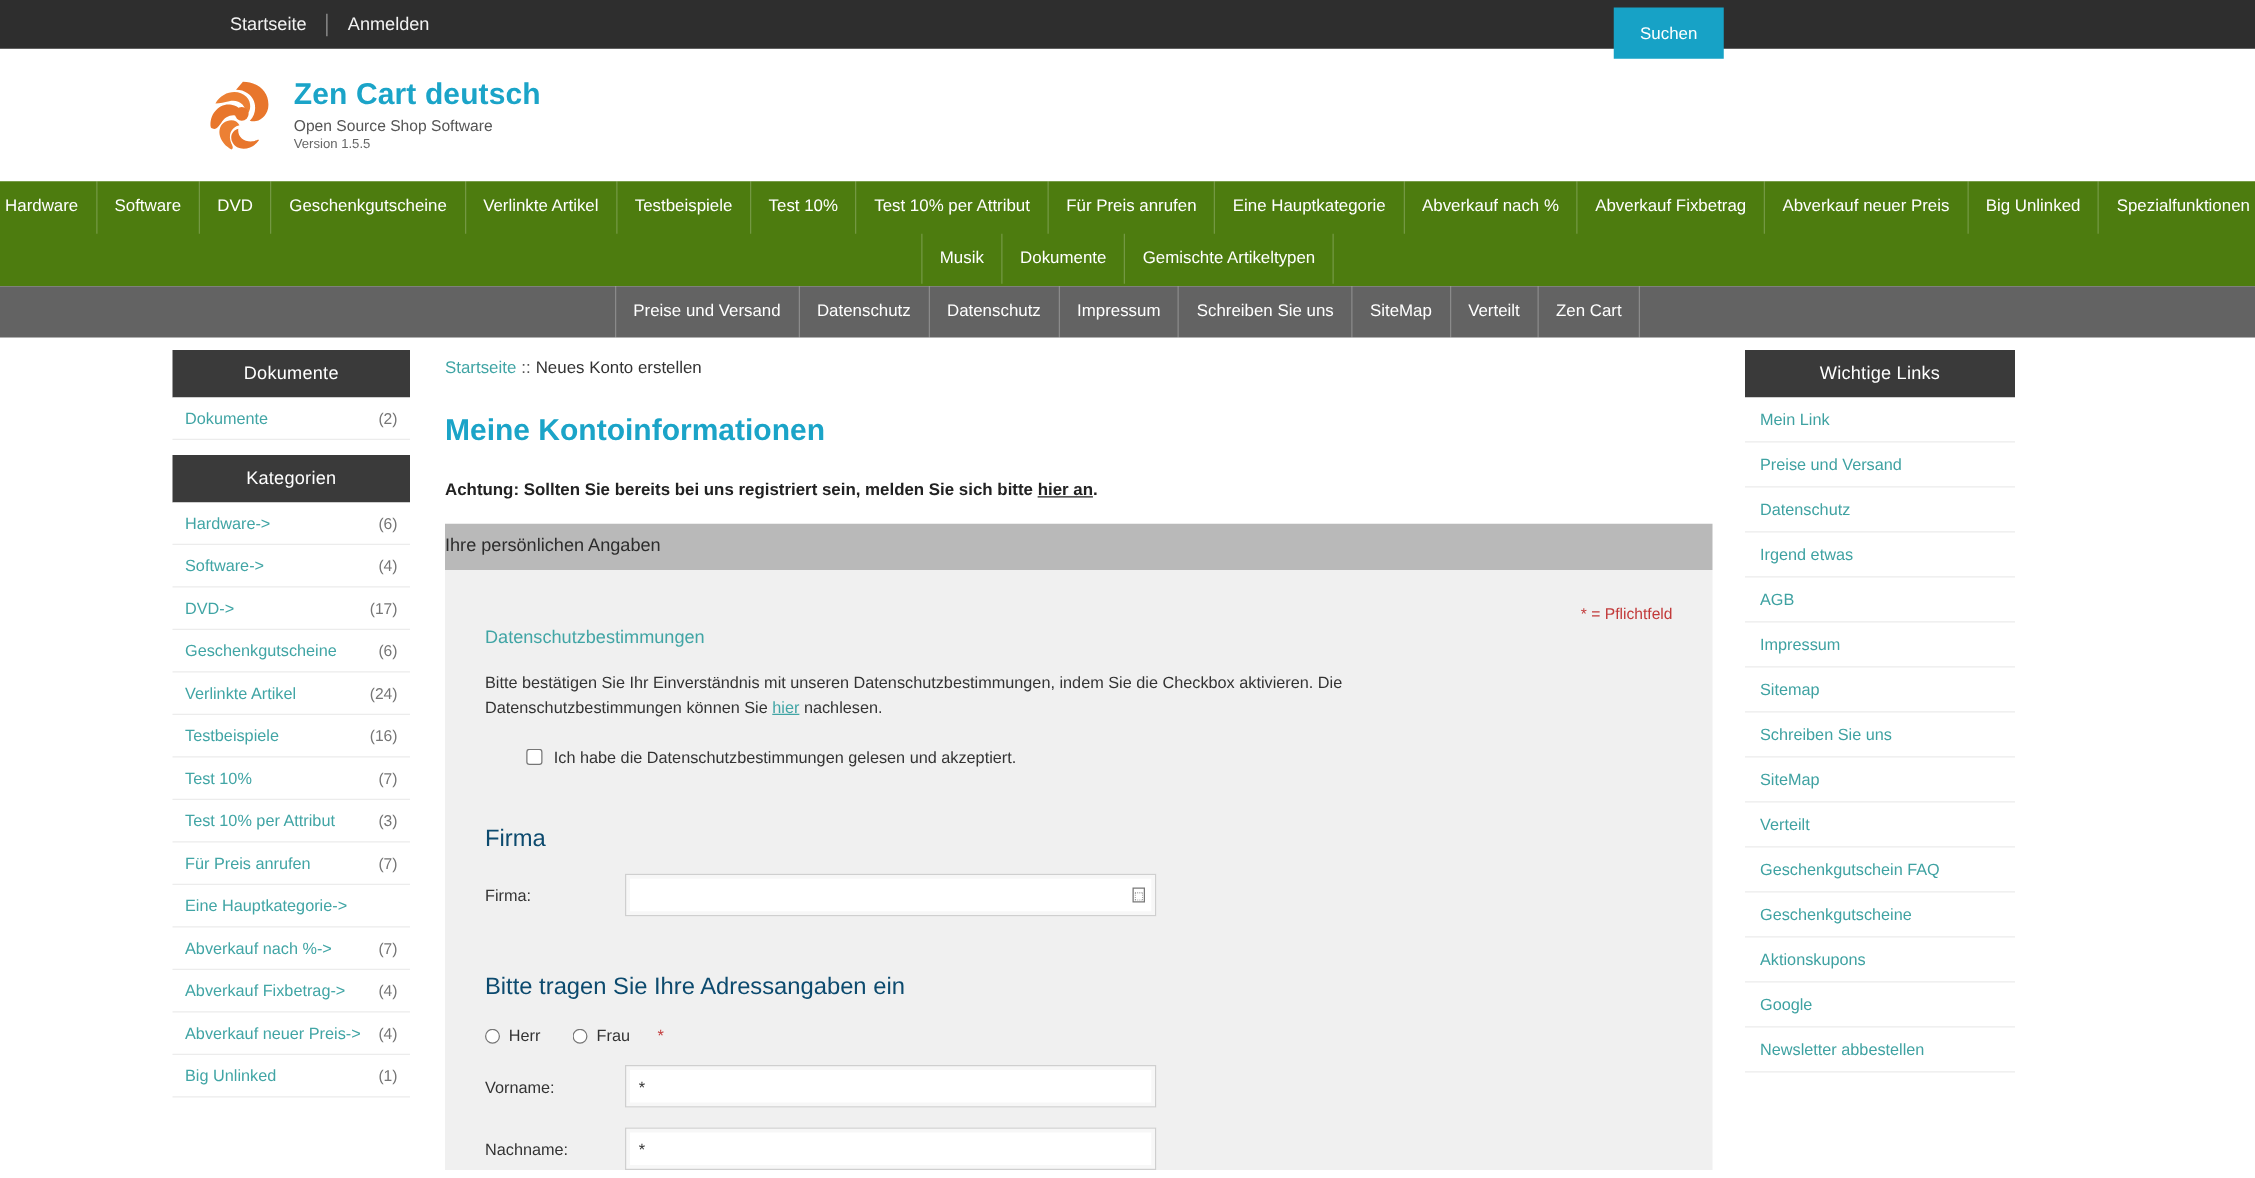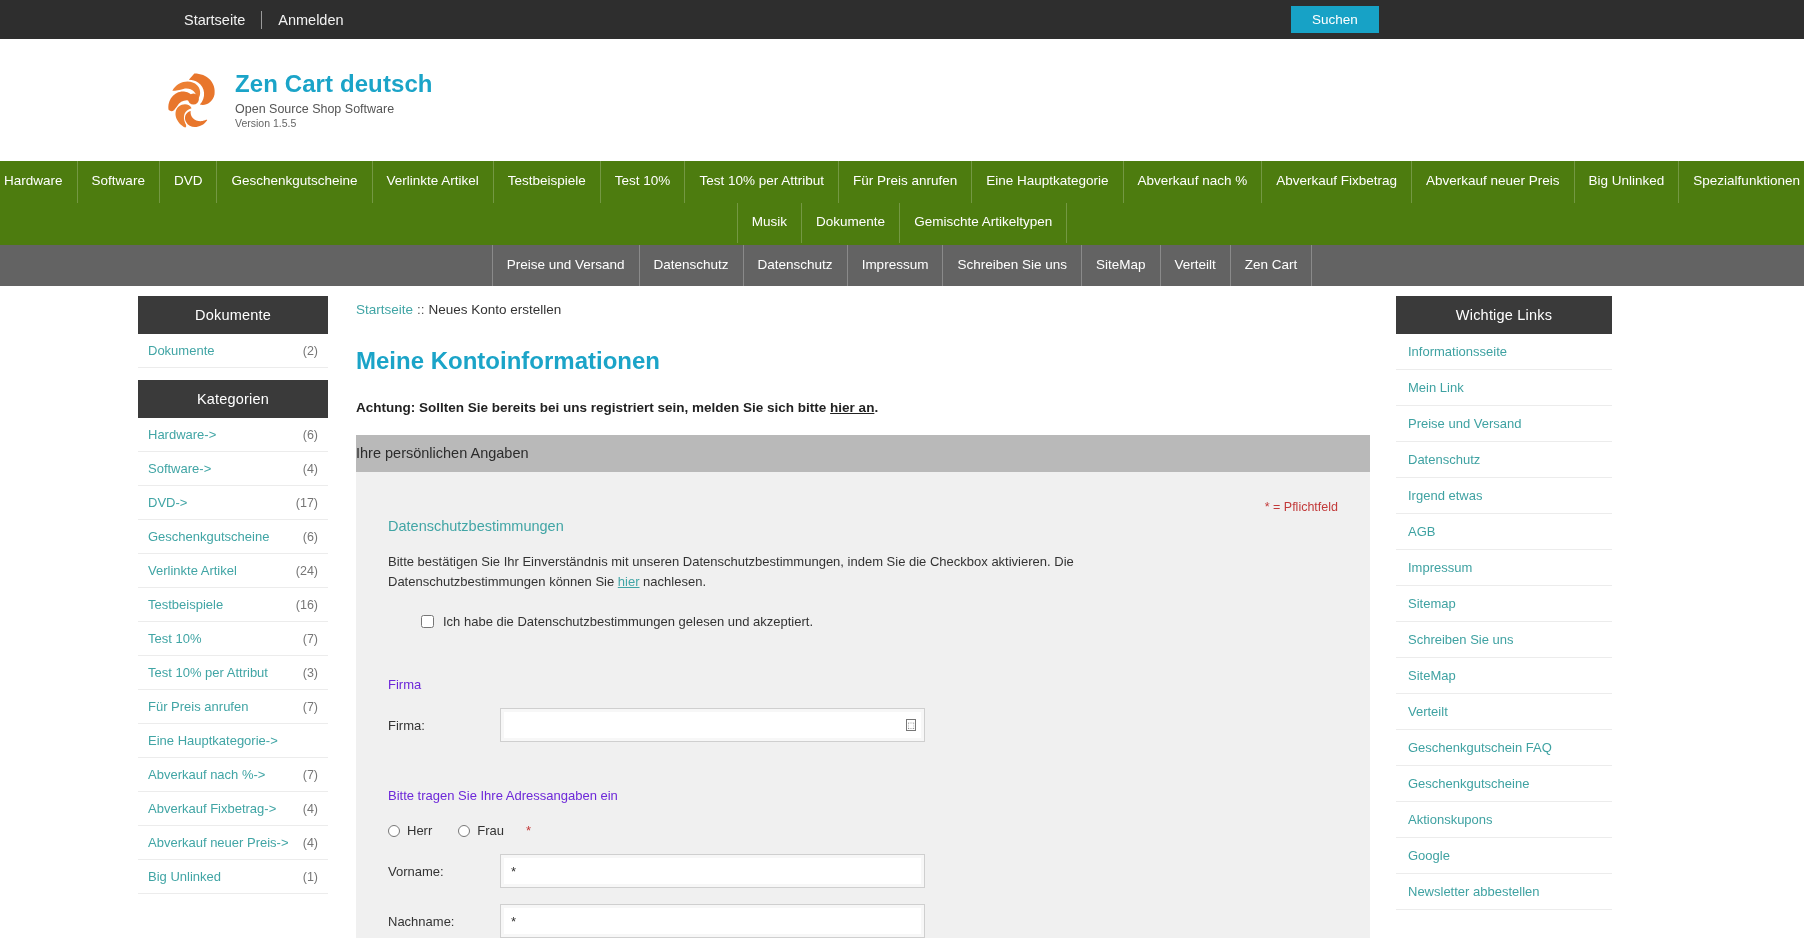--- a/index.html
+++ b/index.html
@@ -26,26 +26,26 @@
     position:absolute; right:425px; top:6px;
     display:flex; height:27px;
   }
   .search-input {
     width:355px; height:27px; border:1px solid #bbb; border-right:none;
     padding:0 9px; font-size:13.5px; color:#555; background:#fff;
     font-family:"Liberation Sans", sans-serif; outline:none;
   }
   .search-input::placeholder { color:#8d8d8d; }
   .search-btn {
-    width:88px; height:27px; background:#17a2c6; color:#fff; border:none;
+    width:88px; height:41px; background:#17a2c6; color:#fff; border:none;
     font-size:13.5px; cursor:pointer; font-family:"Liberation Sans", sans-serif;margin-left:32px;
   }
 
   
-  .logo-area { height:122px; background:#fff; display:flex; }
+  .logo-area { height:106px; background:#fff; display:flex; }
   .logo-inner { margin-left:165px; display:flex; align-items:center; }
   .logo-mark { width:55px; height:62px; margin-right:15px; }
   .brand-title { font-size:24px; color:#1ba4c8; font-weight:bold; letter-spacing:.1px; line-height:1.1;}
   .brand-sub { font-size:12.5px; color:#555; margin-top:4px;}
   .brand-ver { font-size:10.5px; color:#666; margin-top:1px;}
 
   
   .mainnav { background:#4d7c0f; padding-bottom:2px; }
   .navrow { display:flex; justify-content:center; flex-wrap:nowrap; }
   .navrow a {
@@ -114,21 +114,21 @@
   .req-note { color:#c23a3a; font-size:12.5px; text-align:right; margin:10px 14px 0 0;}
   .req-star { color:#c23a3a; }
 
   .legend { color:#41a5a5; font-size:14.5px; margin:4px 0 18px 14px;}
   .ptext { font-size:13px; color:#333; line-height:1.55; margin:0 0 0 14px; max-width:690px;}
   .ptext a { color:#41a5a5; }
 
   .cbrow { display:flex; align-items:center; margin:22px 0 0 14px; font-size:13px;padding-left:33px;}
   .cbrow input { width:13px; height:13px; margin:0 9px 0 0; }
 
-  .legend2 { color:#6d28d9; font-size:13px; margin:48px 0 0 14px; }
+  .legend2 { color:#0c4a6e; font-size:19px; margin:48px 0 0 14px; }
 
   .field { display:flex; align-items:center; margin:16px 0 0 14px; }
   .field label { width:112px; font-size:13px; color:#333;}
   .fbox {
     position:relative; width:425px; height:34px; background:#fff;
     border:1px solid #cfcfcf; box-shadow:0 0 0 3px #f7f7f7 inset;
   }
   .fbox input {
     width:100%; height:100%; border:none; outline:none; background:transparent;
     padding:0 10px; font-size:13px; font-family:"Liberation Sans", sans-serif; color:#333;
@@ -342,23 +342,20 @@
         </div>
       </div>
 
     </div>
   </div>
 
   <div class="sidebar-r">
     <div class="box-head">Wichtige Links</div>
     <div class="box-list rlinks">
       <div class="row">
-          <a href="#">Informationsseite</a>
-        </div>
-      <div class="row">
           <a href="#">Mein Link</a>
         </div>
       <div class="row">
           <a href="#">Preise und Versand</a>
         </div>
       <div class="row">
           <a href="#">Datenschutz</a>
         </div>
       <div class="row">
           <a href="#">Irgend etwas</a>

